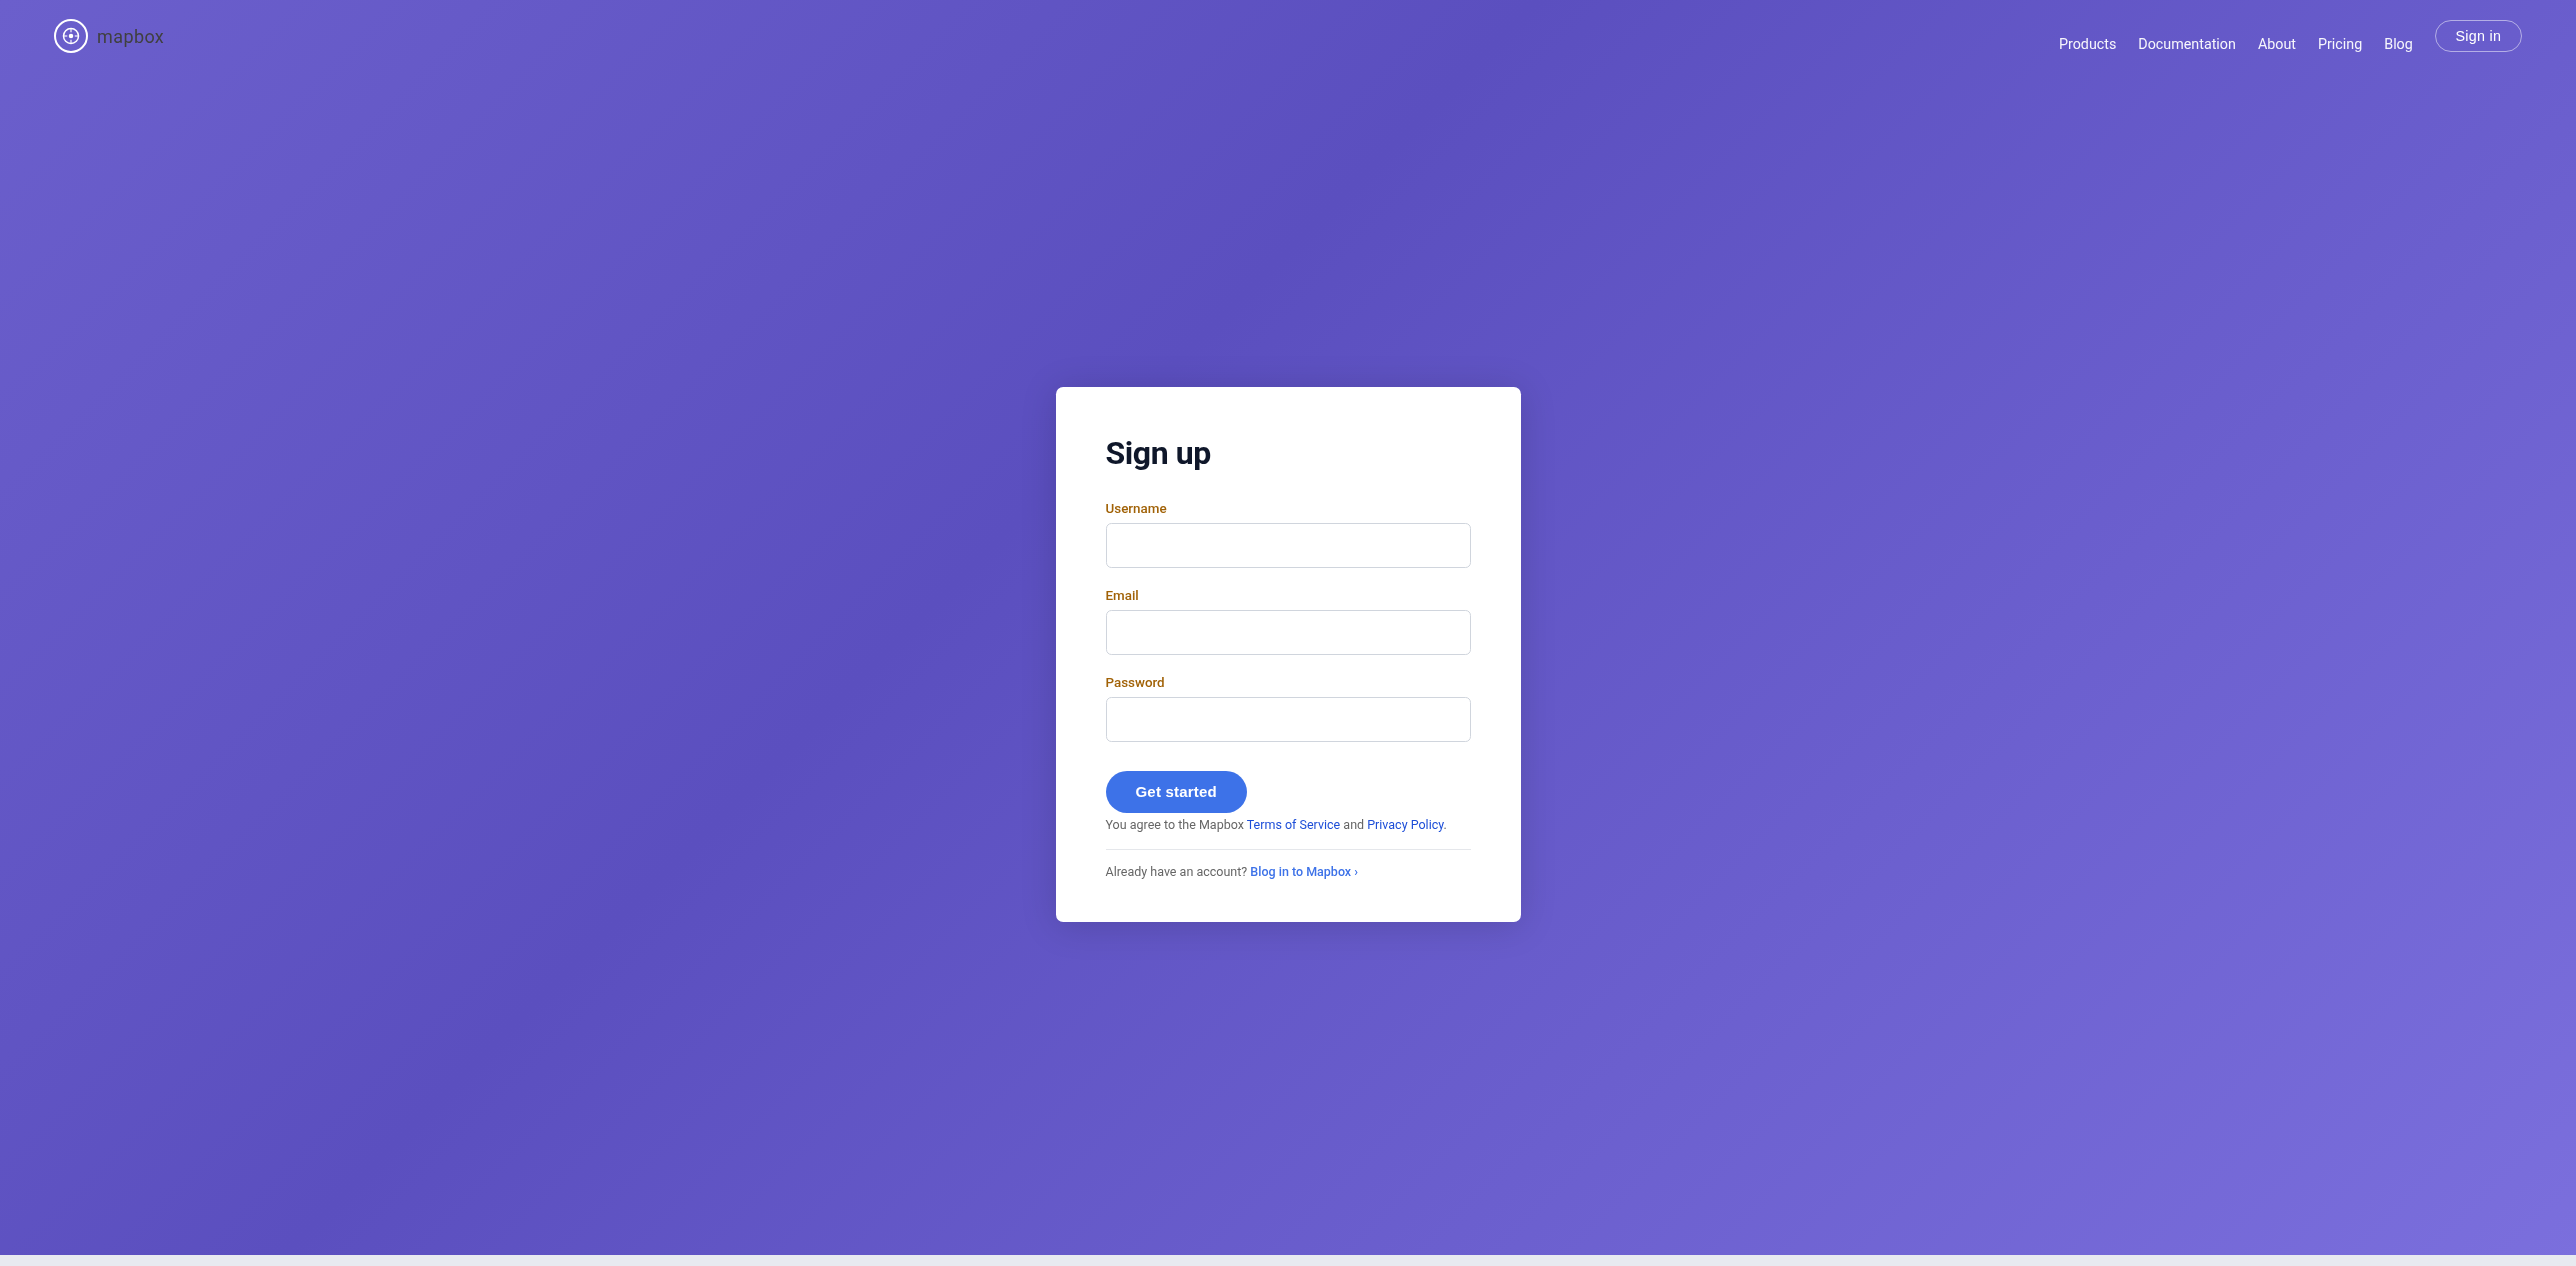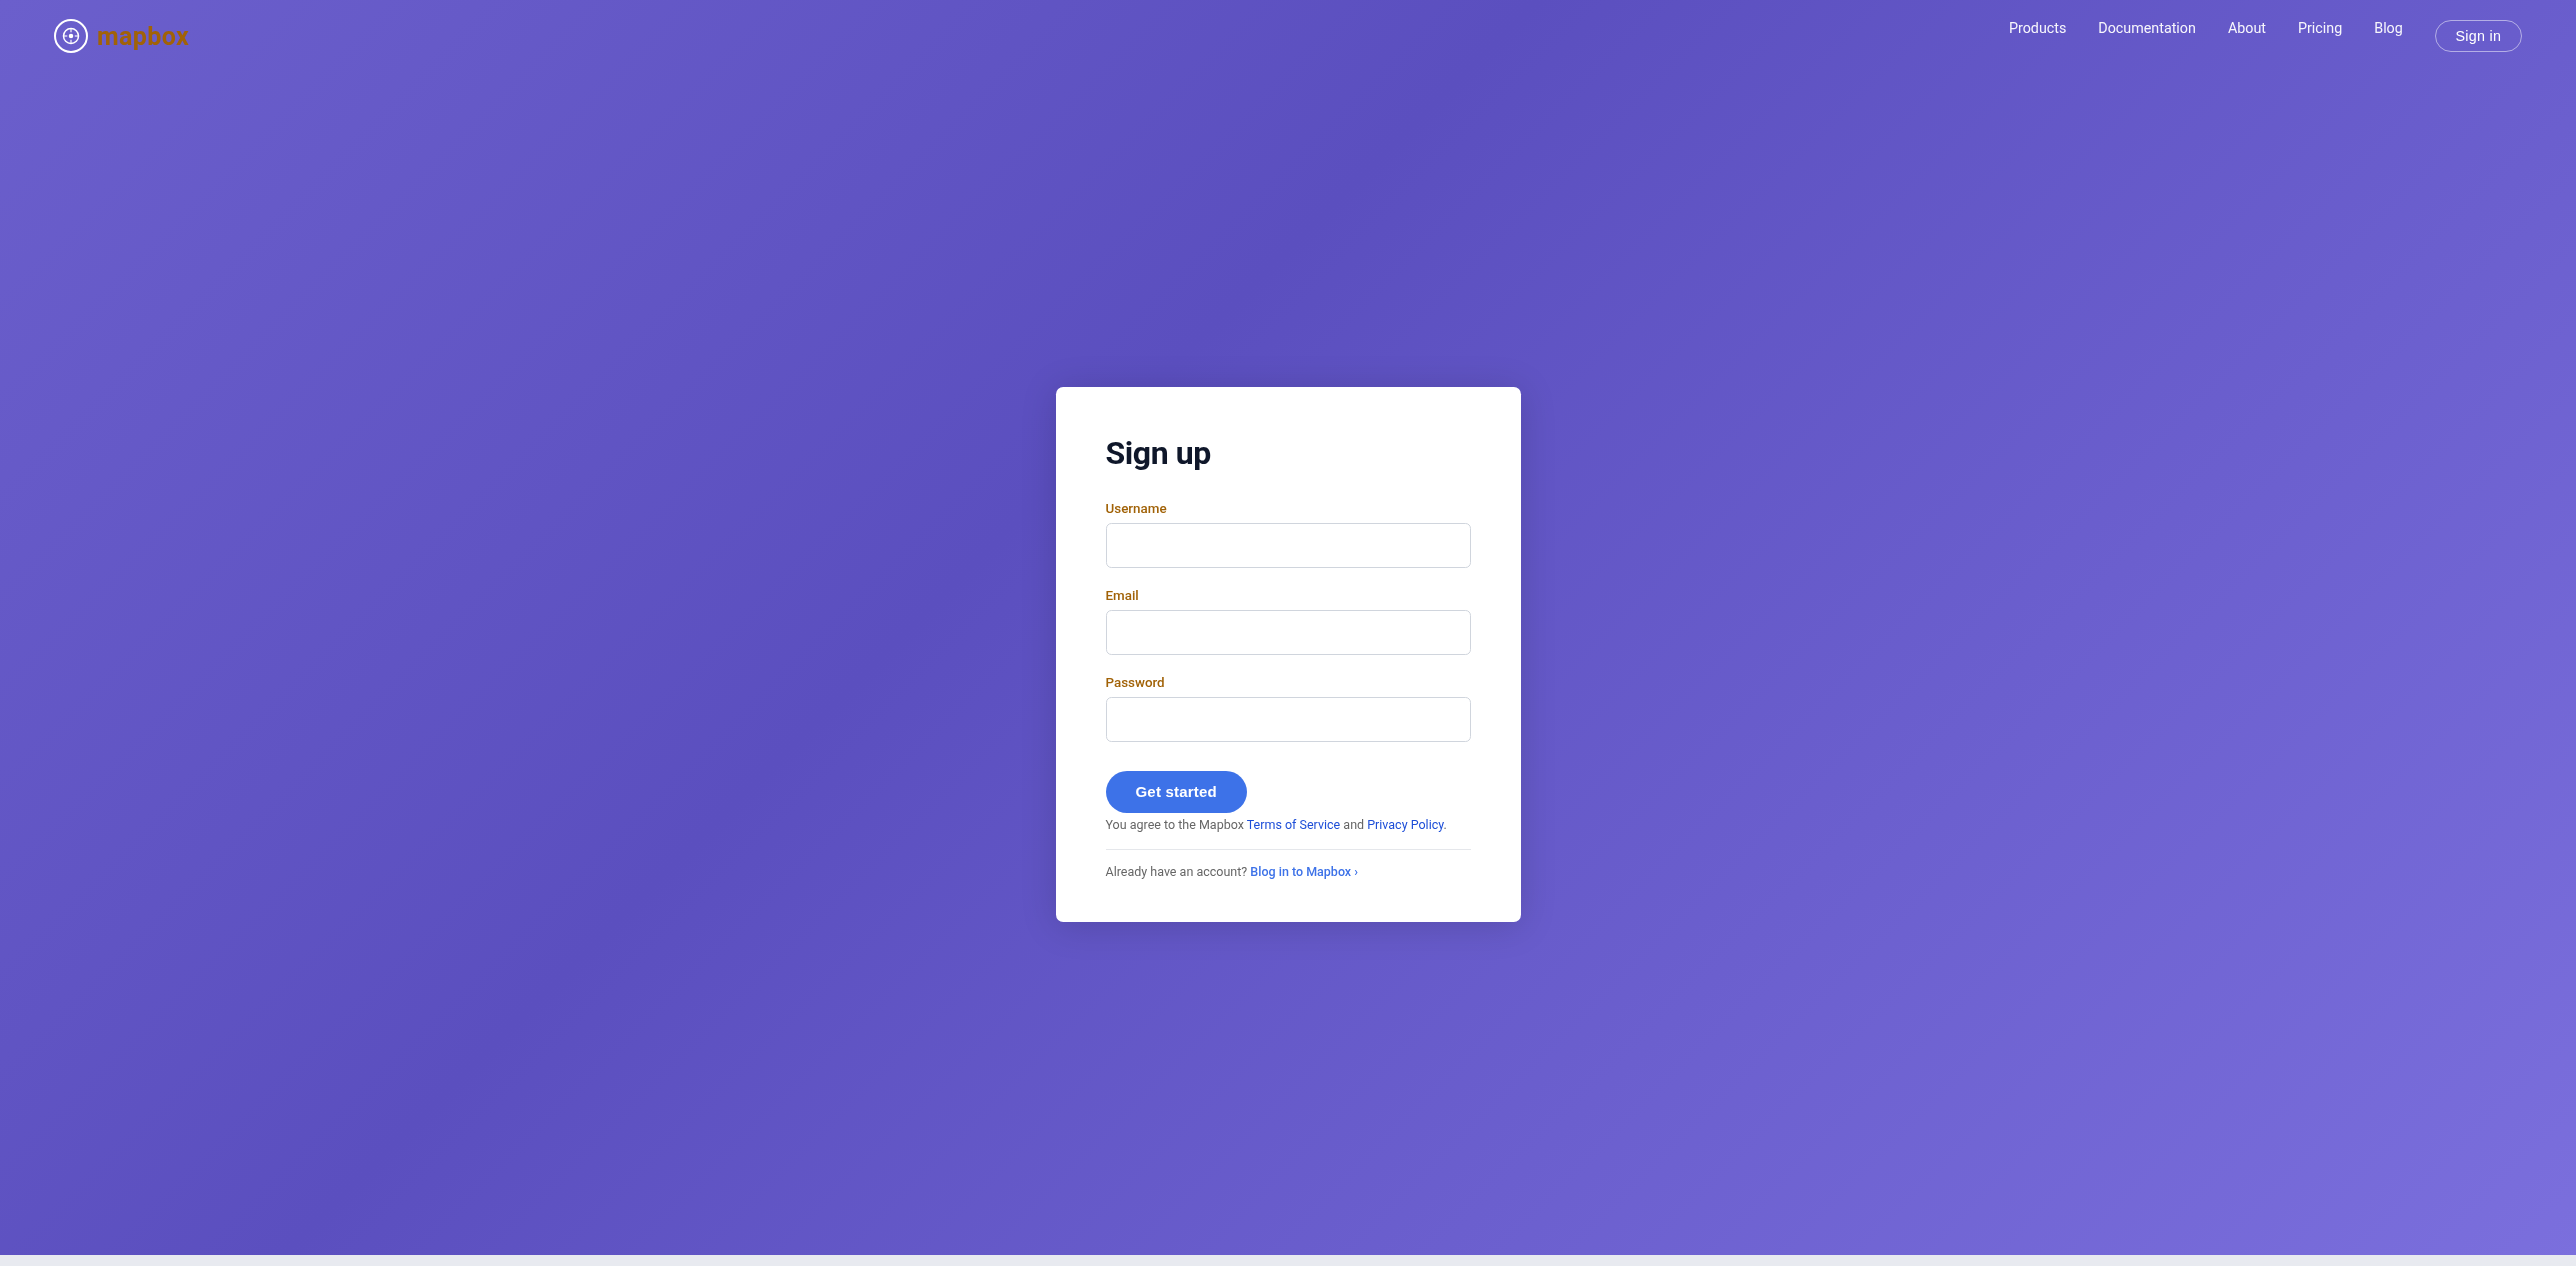--- a/index.html
+++ b/index.html
@@ -43,30 +43,30 @@
       justify-content: center;
       background: transparent;
     }
 
     .logo-icon svg {
       width: 18px;
       height: 18px;
     }
 
     .logo-text {
-      color: #a16207;
-      font-size: 25px;
-      font-weight: 700;
+      color: #404040;
+      font-size: 18px;
+      font-weight: 400;
       letter-spacing: 0.4px;
     }
 
     .nav-links {
       display: flex;
-      align-items: flex-start;
-      gap: 32px;
+      align-items: flex-end;
+      gap: 22px;
     }
 
     .nav-link {
       color: white;
       font-size: 14.3px;
       font-weight: 400;
       text-decoration: none;
       cursor: pointer;
       opacity: 0.95;
     }

